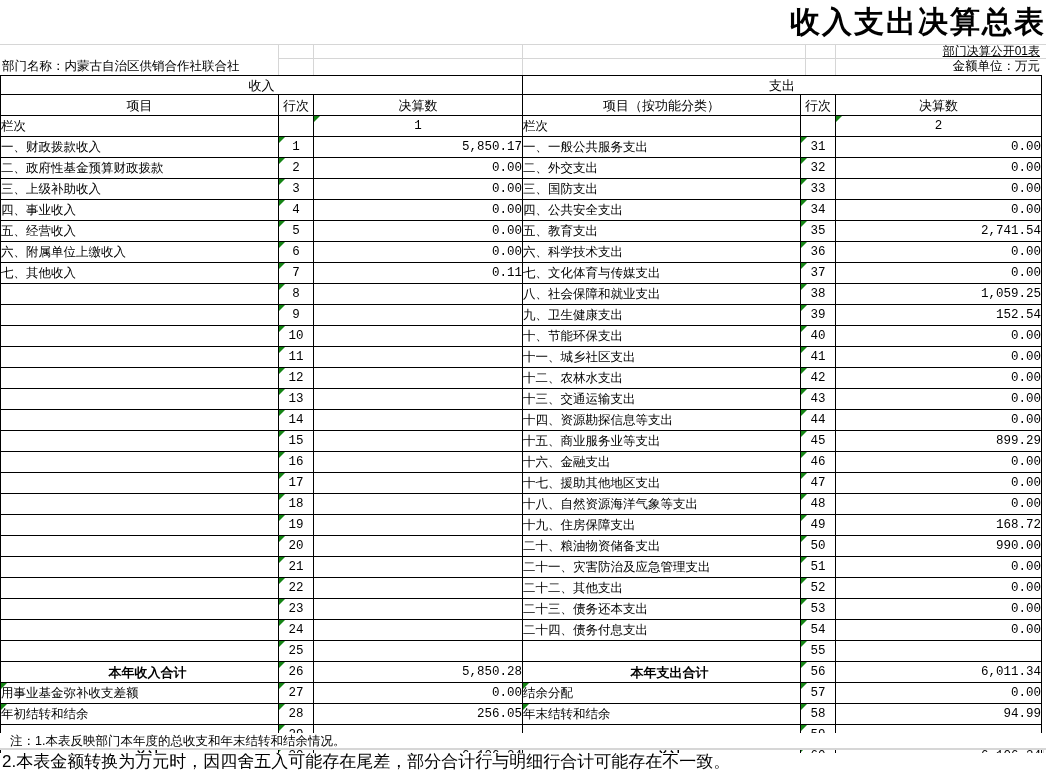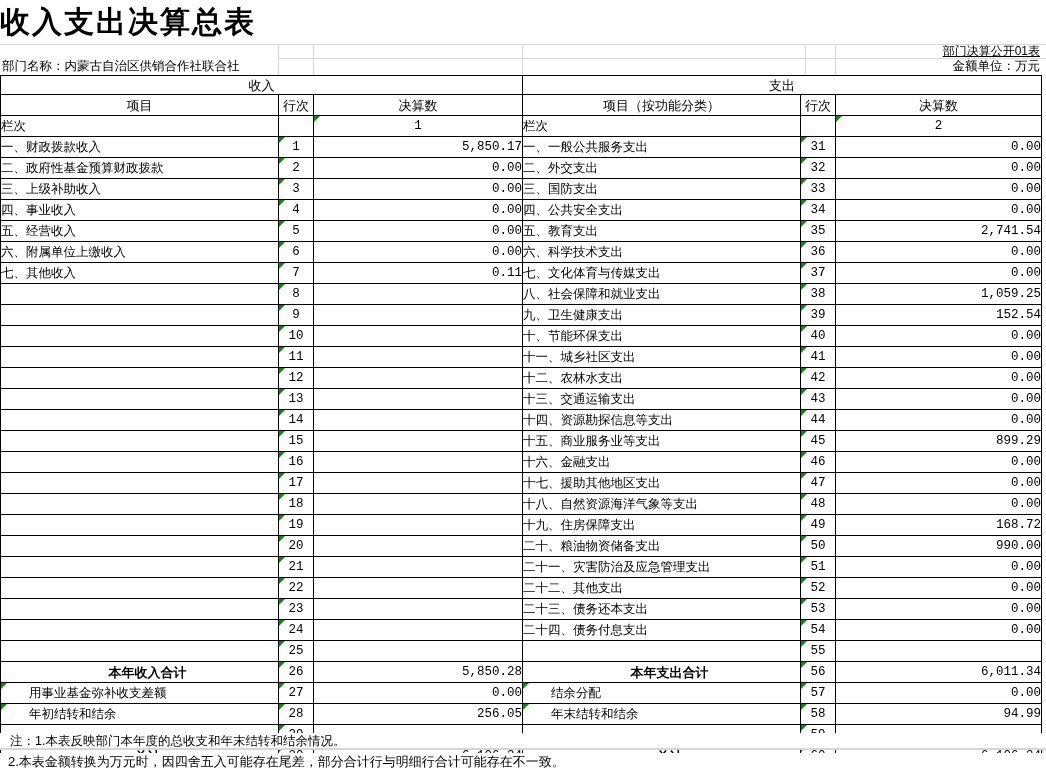--- a/index.html
+++ b/index.html
@@ -3,21 +3,21 @@
 <meta charset="utf-8">
 <style>
   :root { --marker:#148414; --grid:#d6d6d6; }
   html,body { margin:0; padding:0; background:#fff; }
   .screen {
     position:relative; width:1046px; height:771px; background:#fff;
     font-family:"Liberation Sans", sans-serif; color:#000; overflow:hidden;
   }
   .page-title {
     position:absolute; top:0; left:0; width:1046px; height:44px;
-    text-align:left; line-height:44px;
+    text-align:right; line-height:44px;
     font-family:"DejaVu Serif", serif; font-weight:bold; font-size:30px; letter-spacing:2px;
   }
   .gridline { position:absolute; background:var(--grid); }
   .meta-code {
     position:absolute; top:45px; right:6px; height:13px; line-height:13px; font-size:12px;text-decoration:underline;
   }
   .meta-dept {
     position:absolute; top:59px; left:2px; height:15px; line-height:15px; font-size:12.5px;
   }
   .meta-unit {
@@ -28,39 +28,39 @@
   table.main th, table.main td {
     border:1px solid #000; padding:0; margin:0; position:relative;
     font-weight:normal; font-size:12.5px; vertical-align:middle;
     white-space:nowrap; overflow:hidden; height:20px; line-height:19px;
   }
   tr.section-row th { height:18px; line-height:17px; font-size:13px; text-align:center; }
   tr.colhead-row th { text-align:center; font-size:13px; }
   td.lanci { }
   td.item { text-align:left; padding-left:3px; }
   td.item.total { text-align:center; font-weight:bold; font-size:13px; padding-left:16px; }
-  td.item.indent { padding-left:28px; }
+  td.item.indent { }
   td.rownum, td.amount, td.lanci-val {
     font-family:"Liberation Mono", monospace; font-size:12.5px;
   }
   td.rownum { text-align:center; }
   td.lanci-val { text-align:center; }
   td.amount { text-align:right; padding-right:4px; }
   .tri::before {
     content:""; position:absolute; top:0; left:0; width:0; height:0;
     border-top:6px solid var(--marker); border-right:6px solid transparent;
   }
   .note-1 {
     position:absolute; top:733px; left:0; width:1046px; height:17px; line-height:16px;
     font-size:12.5px; padding-left:10px; box-sizing:border-box;
     border-bottom:2px solid var(--grid); background:#fff;
   }
   .note-2 {
     position:absolute; top:753px; left:0; width:1046px; height:18px; line-height:17px;
-    font-size:13px; padding-left:8px; box-sizing:border-box; background:#fff;
+    font-size:17px; padding-left:2px; box-sizing:border-box; background:#fff;
   }
 </style>
 </head>
 <body>
 
 <div class="screen">
 
   <div class="page-title">收入支出决算总表</div>
 
   <div class="gridline" style="top:44px;left:0;width:1046px;height:1px;"></div>

